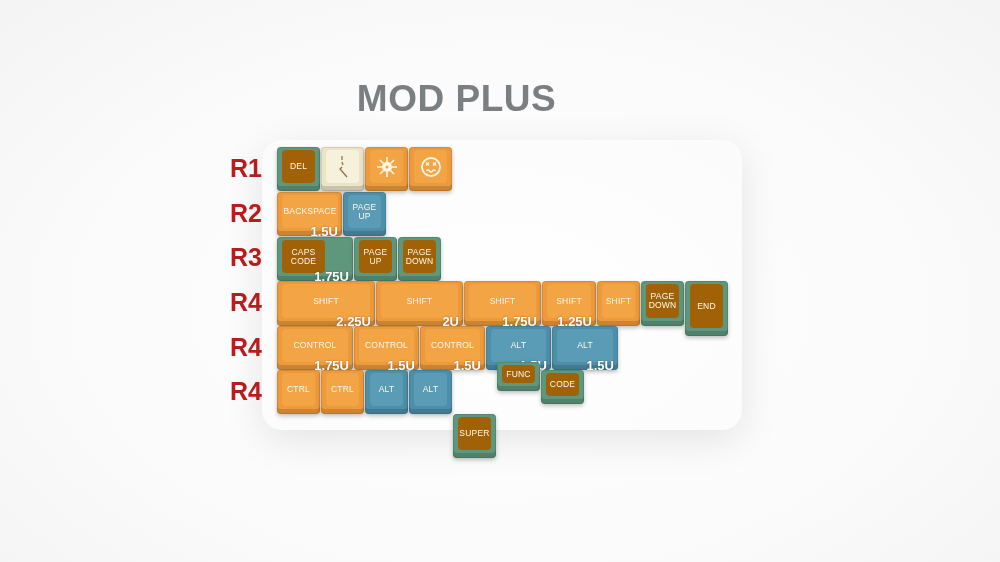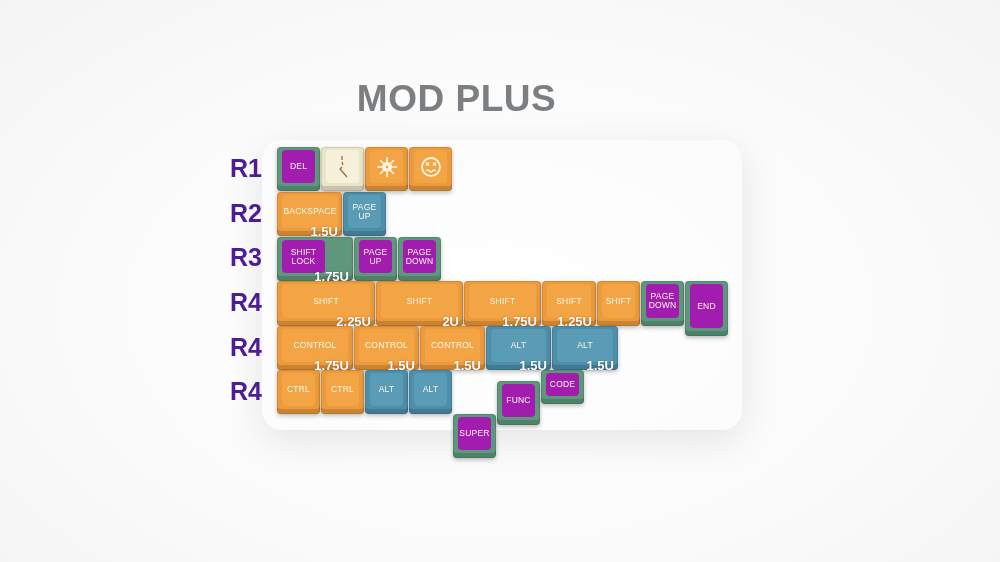--- a/index.html
+++ b/index.html
@@ -8,41 +8,41 @@
     background: radial-gradient(ellipse at 50% 55%, #ffffff 0%, #fbfbfb 55%, #f4f4f4 100%);
     font-family: "Liberation Sans", sans-serif;
   }
   .title {
     position:absolute; left:0; width:913px; top:78px; text-align:center;
     font-size:37px; font-weight:bold; color:#7b7f82; letter-spacing:0.5px;
     font-family: "Liberation Sans", sans-serif;
   }
   .row-label {
     position:absolute; left:230px; width:40px; font-size:25px; font-weight:bold;
-    color:#4c1d95; font-family: "Liberation Sans", sans-serif;
+    color:#b91c1c; font-family: "Liberation Sans", sans-serif;
   }
   .board-shadow {
     position:absolute; left:262px; top:140px; width:480px; height:290px;
     box-shadow: 0 10px 40px rgba(0,0,0,0.10);
     border-radius:20px; pointer-events:none;
   }
   .key {
     position:absolute; box-sizing:border-box; border-radius:4px;
     box-shadow: inset 0 -5px 0 rgba(0,0,0,0.14), inset 0 0 0 1px rgba(0,0,0,0.10), 0 2px 4px rgba(0,0,0,0.25);
   }
   .key .top {
     position:absolute; left:5px; right:5px; top:3px; bottom:8px; border-radius:4px;
     display:flex; align-items:center; justify-content:center; text-align:center;
     font-size:8.5px; color:#fff8ec; line-height:9px; letter-spacing:0.2px;
     font-family: "Liberation Sans", sans-serif;
   }
   .key.orange { background:#ec9a3c; }
   .key.orange .top { background:#f3a444; }
   .key.green { background:#5e977c; }
-  .key.green .top { background:#a21caf; }
+  .key.green .top { background:#a16207; }
   .key.blue { background:#4d8ea9; }
   .key.blue .top { background:#5a9cb6; }
   .key.cream { background:#ebe4c8; }
   .key.cream .top { background:#f6f1da; color:#8b6b40; }
   .size {
     position:absolute; right:4px; bottom:-3px; font-size:13px; font-weight:bold;
     color:#ffffff; text-shadow:0 0 2px rgba(0,0,0,0.35);
     font-family: "Liberation Sans", sans-serif;
   }
   svg { display:block; }
@@ -119,21 +119,21 @@
   <span class="size">1.5U</span>
 </div>
 <div class="key blue" style="left:343px; top:192px; width:43px; height:44px;">
   <div class="top">
       <span style="width:30px;">PAGE UP</span>
     </div>
 </div>
 
 <div class="key green" style="left:277px; top:237px; width:76px; height:44px;">
   <div class="top" style="right:28px;">
-      <span style="width:30px;">SHIFT LOCK</span>
+      <span style="width:30px;">CAPS CODE</span>
     </div>
   <span class="size">1.75U</span>
 </div>
 <div class="key green" style="left:354px; top:237px; width:43px; height:44px;">
   <div class="top">
       <span style="width:30px;">PAGE UP</span>
     </div>
 </div>
 <div class="key green" style="left:398px; top:237px; width:43px; height:44px;">
   <div class="top">
@@ -230,21 +230,21 @@
 <div class="key blue" style="left:409px; top:370px; width:43px; height:44px;">
   <div class="top">
       <span>ALT</span>
     </div>
 </div>
 <div class="key green" style="left:453px; top:370px; width:43px; height:44px;margin-top:44px;">
   <div class="top">
       <span>SUPER</span>
     </div>
 </div>
-<div class="key green" style="left:497px; top:381px; width:43px; height:44px;">
+<div class="key green" style="left:497px; top:362px; width:43px; height:29px;">
   <div class="top">
       <span>FUNC</span>
     </div>
 </div>
 <div class="key green" style="left:541px; top:370px; width:43px; height:34px;">
   <div class="top">
       <span>CODE</span>
     </div>
 </div>
 

